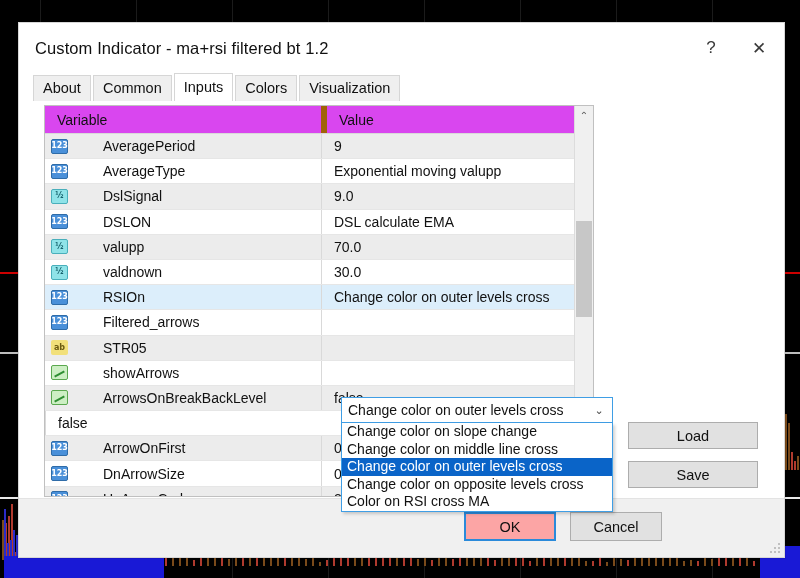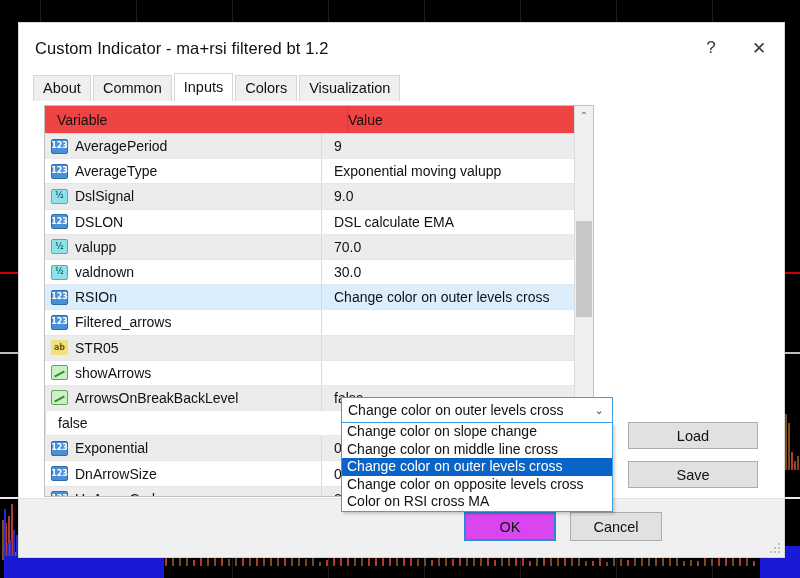--- a/index.html
+++ b/index.html
@@ -52,32 +52,32 @@
 
   
   #panel{flex:1;position:relative;background:#ffffff;}
 
   
   #grid{
     position:absolute;left:25px;top:4px;width:548px;height:390px;
     border:1px solid #c0c0c0;background:#ffffff;overflow:hidden;
   }
   .ghead{
-    display:flex;height:27px;background:#ef4444;border-bottom:1px solid #d9d9d9;
-    font-size:14px;color:#111;align-items:center;gap:26px;
+    display:flex;height:27px;background:#d946ef;border-bottom:1px solid #d9d9d9;
+    font-size:14px;color:#111;align-items:center;
   }
   .ghead .hv{flex:0 0 276px;padding-left:12px;box-sizing:border-box;}
-  .ghead .hval{flex:1;border-left:1px solid #a16207;box-sizing:border-box;height:100%;display:flex;align-items:center;}
+  .ghead .hval{flex:1;padding-left:12px;border-left:6px solid #a16207;box-sizing:border-box;height:100%;display:flex;align-items:center;}
   .grow{
     display:flex;height:25.2px;font-size:14px;color:#111;align-items:center;
     border-bottom:1px solid #e6e6e6;box-sizing:border-box;
   }
   .grow.alt{background:#ececec;}
   .grow.sel{background:#dceefb;}
-  .gname{flex:0 0 276px;display:flex;align-items:center;padding-left:6px;box-sizing:border-box;overflow:hidden;white-space:nowrap;}
+  .gname{flex:0 0 276px;display:flex;align-items:center;padding-left:6px;box-sizing:border-box;overflow:hidden;white-space:nowrap;gap:28px;}
   .gval{flex:1;padding-left:12px;border-left:1px solid #d9d9d9;box-sizing:border-box;height:100%;display:flex;align-items:center;white-space:nowrap;overflow:hidden;}
 
   
   .ticon{
     width:17px;height:15px;flex:0 0 17px;margin-right:7px;border-radius:2px;
     display:flex;align-items:center;justify-content:center;
     font-size:8px;font-weight:bold;line-height:1;box-sizing:border-box;
     font-family:"DejaVu Sans",sans-serif;
   }
   .ticon.int{background:#4a90d9;border:1px solid #2f6ca8;color:#ffffff;}
@@ -124,21 +124,21 @@
   }
   #btn-load{right:26px;top:321px;}
   #btn-save{right:26px;top:360px;}
 
   
   #footer{position:absolute;left:0;right:0;bottom:0;height:58px;background:#f0f0f0;border-top:1px solid #e3e3e3;}
   .fbtn{
     position:absolute;top:13px;width:92px;height:29px;background:#e1e1e1;border:1px solid #adadad;
     font-size:14.5px;color:#111;display:flex;align-items:center;justify-content:center;box-sizing:border-box;
   }
-  .fbtn.default{border:2px solid #2a8ada;background:#d946ef;}
+  .fbtn.default{border:2px solid #2a8ada;background:#fca5a5;}
   #btn-ok{right:228px;}
   #btn-cancel{right:122px;}
   #btn-reset{right:16px;}
 
   #grip{position:absolute;right:3px;bottom:3px;width:11px;height:11px;opacity:.55;}
   .gd{position:absolute;width:2px;height:2px;background:#9a9a9a;}
 </style>
 </head>
 <body>
 
@@ -392,21 +392,21 @@
               <span>ArrowsOnBreakBackLevel</span>
             </div>
             <div class="gval">false</div>
           </div>
           <div class="grow">
             <div class="gval">false</div>
           </div>
           <div class="grow alt">
             <div class="gname">
               <span class="ticon int">123</span>
-              <span>Exponential</span>
+              <span>ArrowOnFirst</span>
             </div>
             <div class="gval">0</div>
           </div>
           <div class="grow">
             <div class="gname">
               <span class="ticon int">123</span>
               <span>DnArrowSize</span>
             </div>
             <div class="gval">0</div>
           </div>

